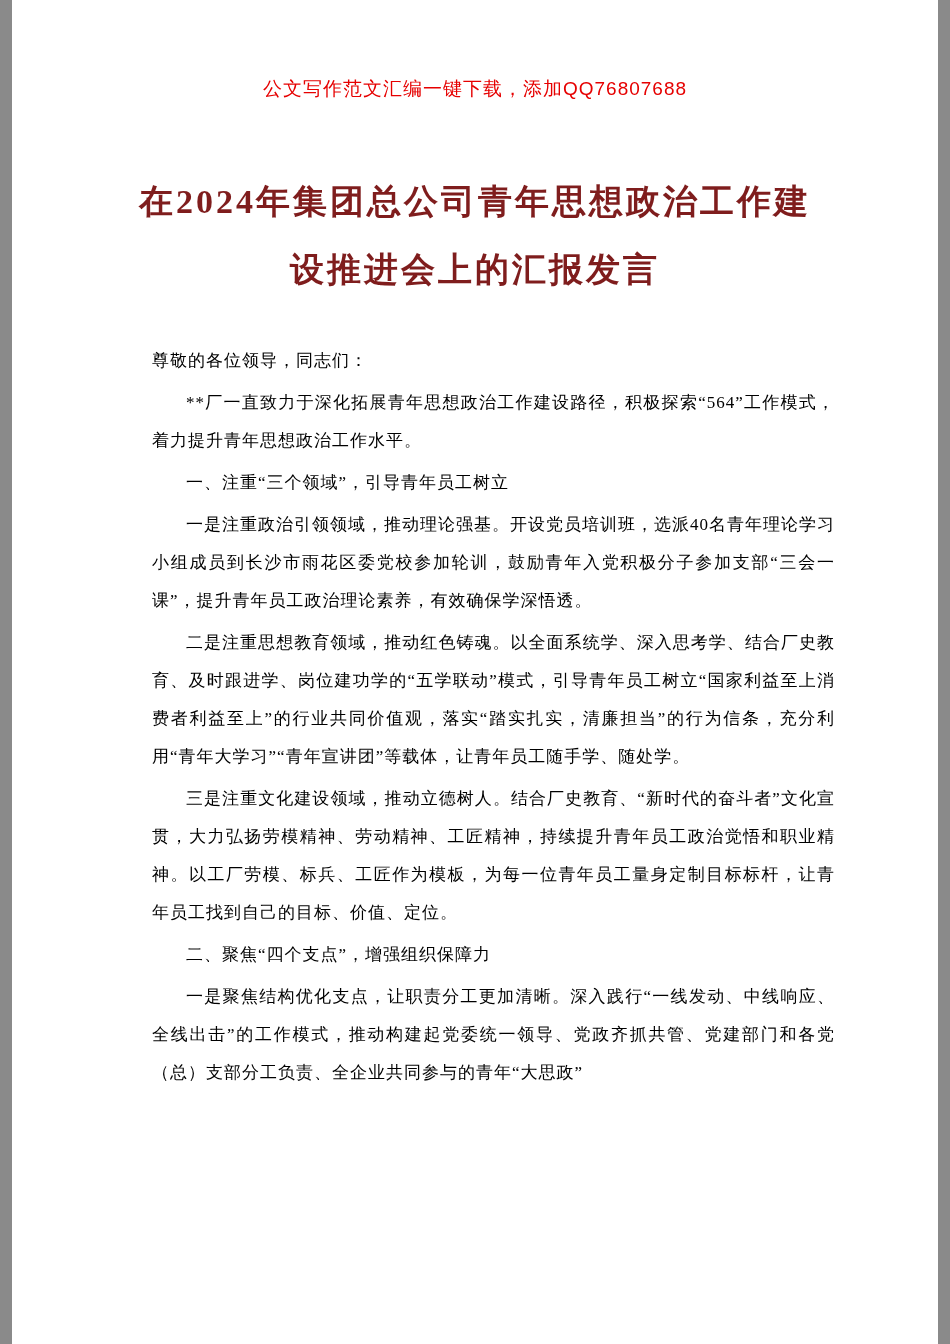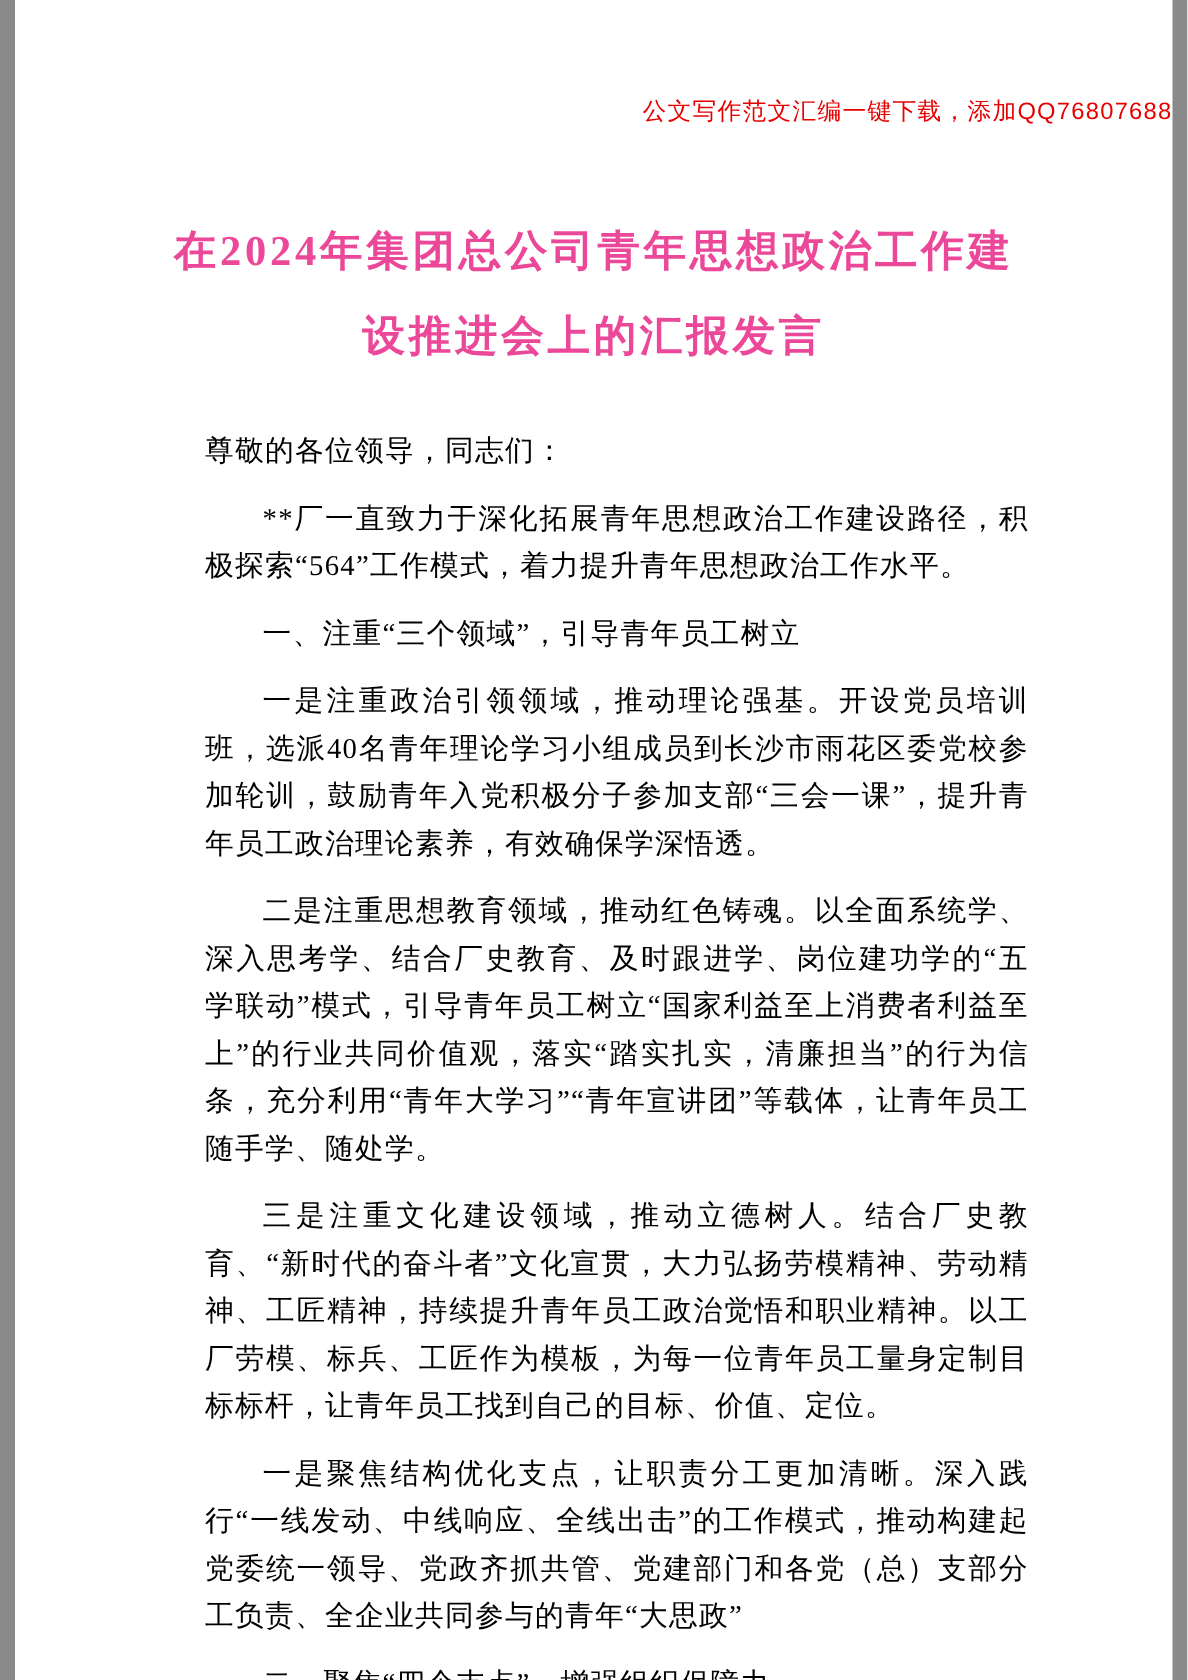--- a/index.html
+++ b/index.html
@@ -25,46 +25,46 @@
   .page {
     position: absolute;
     top: 0; bottom: 0;
     left: 12px; right: 12px;
     background: #ffffff;
     box-sizing: border-box;
     padding-top: 76px;
   }
 
   .notice {
-    text-align: right;
+    text-align: center;
     font-family: "Liberation Sans", "DejaVu Sans", sans-serif;
     font-size: 19px;
     letter-spacing: 1px;
     font-weight: 400;
     margin: 0 0 0 0;
   }
 
   .doc-title {
     margin: 66px auto 0 auto;
     max-width: 700px;
     text-align: center;
     font-size: 34px;
     font-weight: bold;
-    color: #ec4899;
+    color: #7f1d1d;
     line-height: 68px;
     letter-spacing: 3px;
   }
 
   .content {
     margin: 38px 99px 0 136px;
     color: #000000;
   }
   .content p {
-    margin: 16px;
-    font-size: 23px;
+    margin: 4px;
+    font-size: 17px;
     line-height: 38px;
     letter-spacing: 1px;
     text-align: justify;
     text-justify: inter-character;
   }
   .content p.indent {
     text-indent: 2em;
   }
 </style>
 </head>
@@ -79,17 +79,17 @@
 
   <h1 class="doc-title">在2024年集团总公司青年思想政治工作建设推进会上的汇报发言</h1>
 
   <div class="content">
     <p>尊敬的各位领导，同志们：</p>
     <p class="indent">**厂一直致力于深化拓展青年思想政治工作建设路径，积极探索“564”工作模式，着力提升青年思想政治工作水平。</p>
     <p class="indent">一、注重“三个领域”，引导青年员工树立</p>
     <p class="indent">一是注重政治引领领域，推动理论强基。开设党员培训班，选派40名青年理论学习小组成员到长沙市雨花区委党校参加轮训，鼓励青年入党积极分子参加支部“三会一课”，提升青年员工政治理论素养，有效确保学深悟透。</p>
     <p class="indent">二是注重思想教育领域，推动红色铸魂。以全面系统学、深入思考学、结合厂史教育、及时跟进学、岗位建功学的“五学联动”模式，引导青年员工树立“国家利益至上消费者利益至上”的行业共同价值观，落实“踏实扎实，清廉担当”的行为信条，充分利用“青年大学习”“青年宣讲团”等载体，让青年员工随手学、随处学。</p>
     <p class="indent">三是注重文化建设领域，推动立德树人。结合厂史教育、“新时代的奋斗者”文化宣贯，大力弘扬劳模精神、劳动精神、工匠精神，持续提升青年员工政治觉悟和职业精神。以工厂劳模、标兵、工匠作为模板，为每一位青年员工量身定制目标标杆，让青年员工找到自己的目标、价值、定位。</p>
+    <p class="indent">二、聚焦“四个支点”，增强组织保障力</p>
     <p class="indent">一是聚焦结构优化支点，让职责分工更加清晰。深入践行“一线发动、中线响应、全线出击”的工作模式，推动构建起党委统一领导、党政齐抓共管、党建部门和各党（总）支部分工负责、全企业共同参与的青年“大思政”</p>
-    <p class="indent">二、聚焦“四个支点”，增强组织保障力</p>
   </div>
 
 </div>
 
 </body></html>

